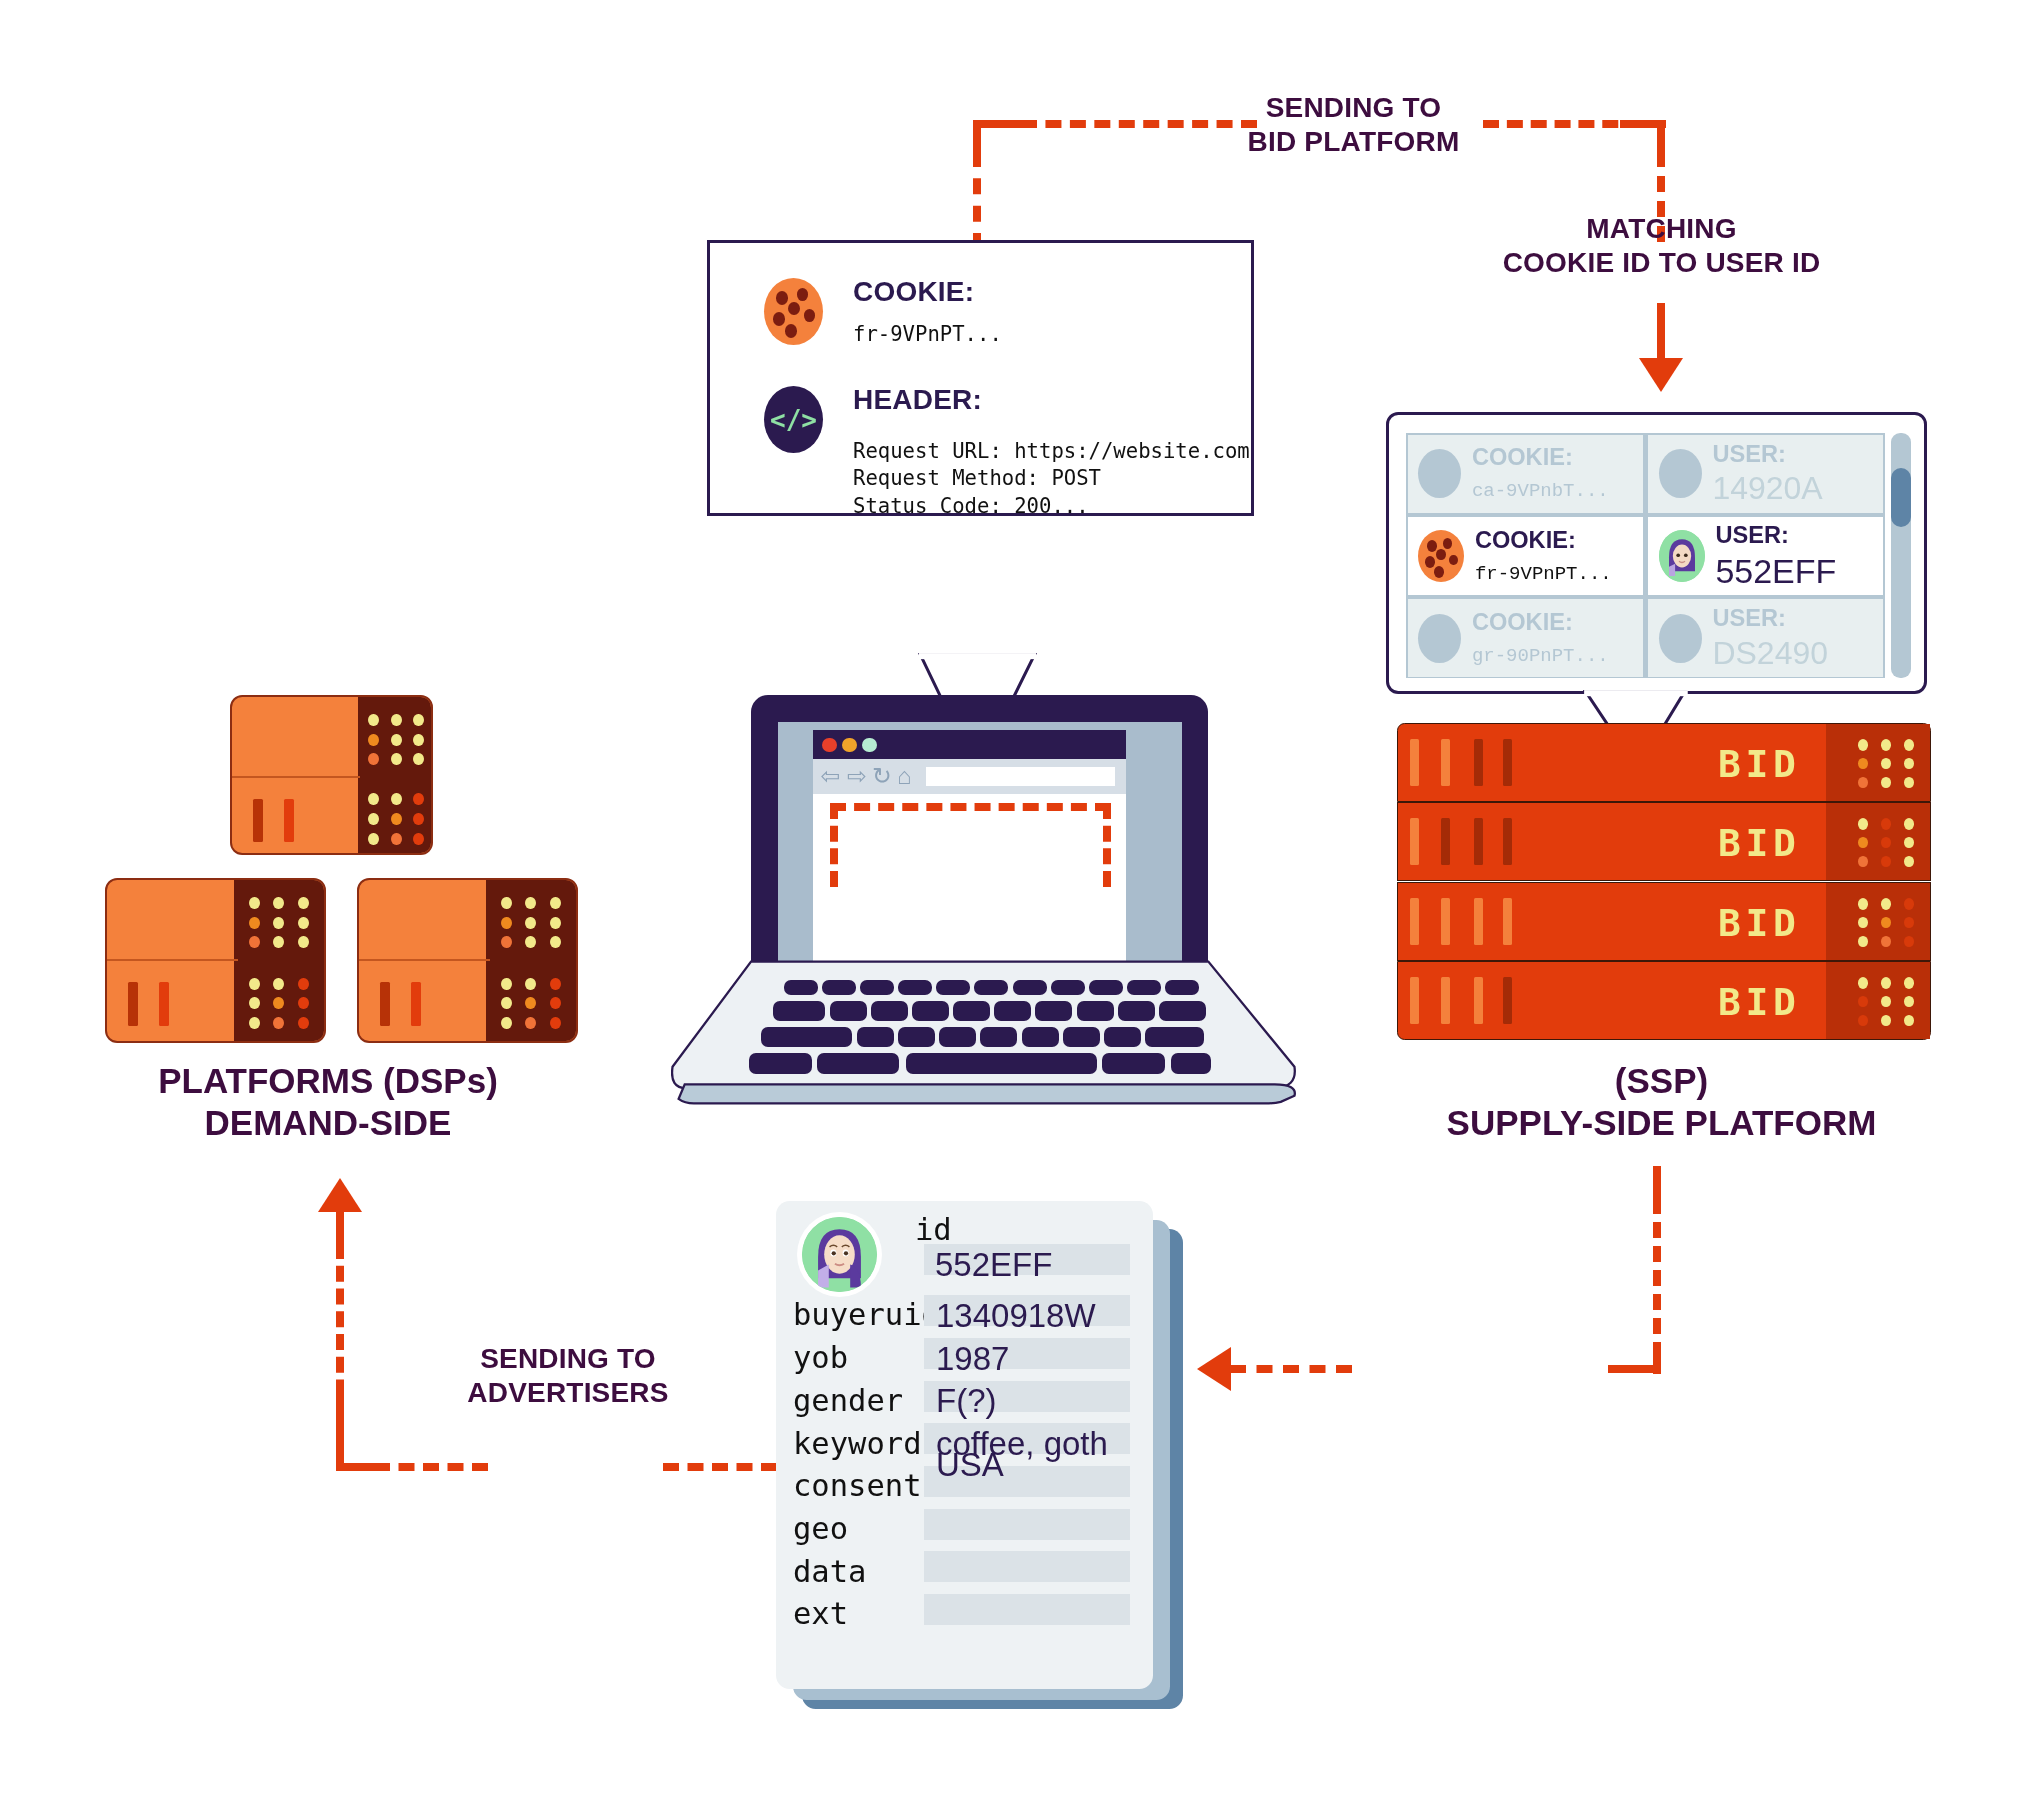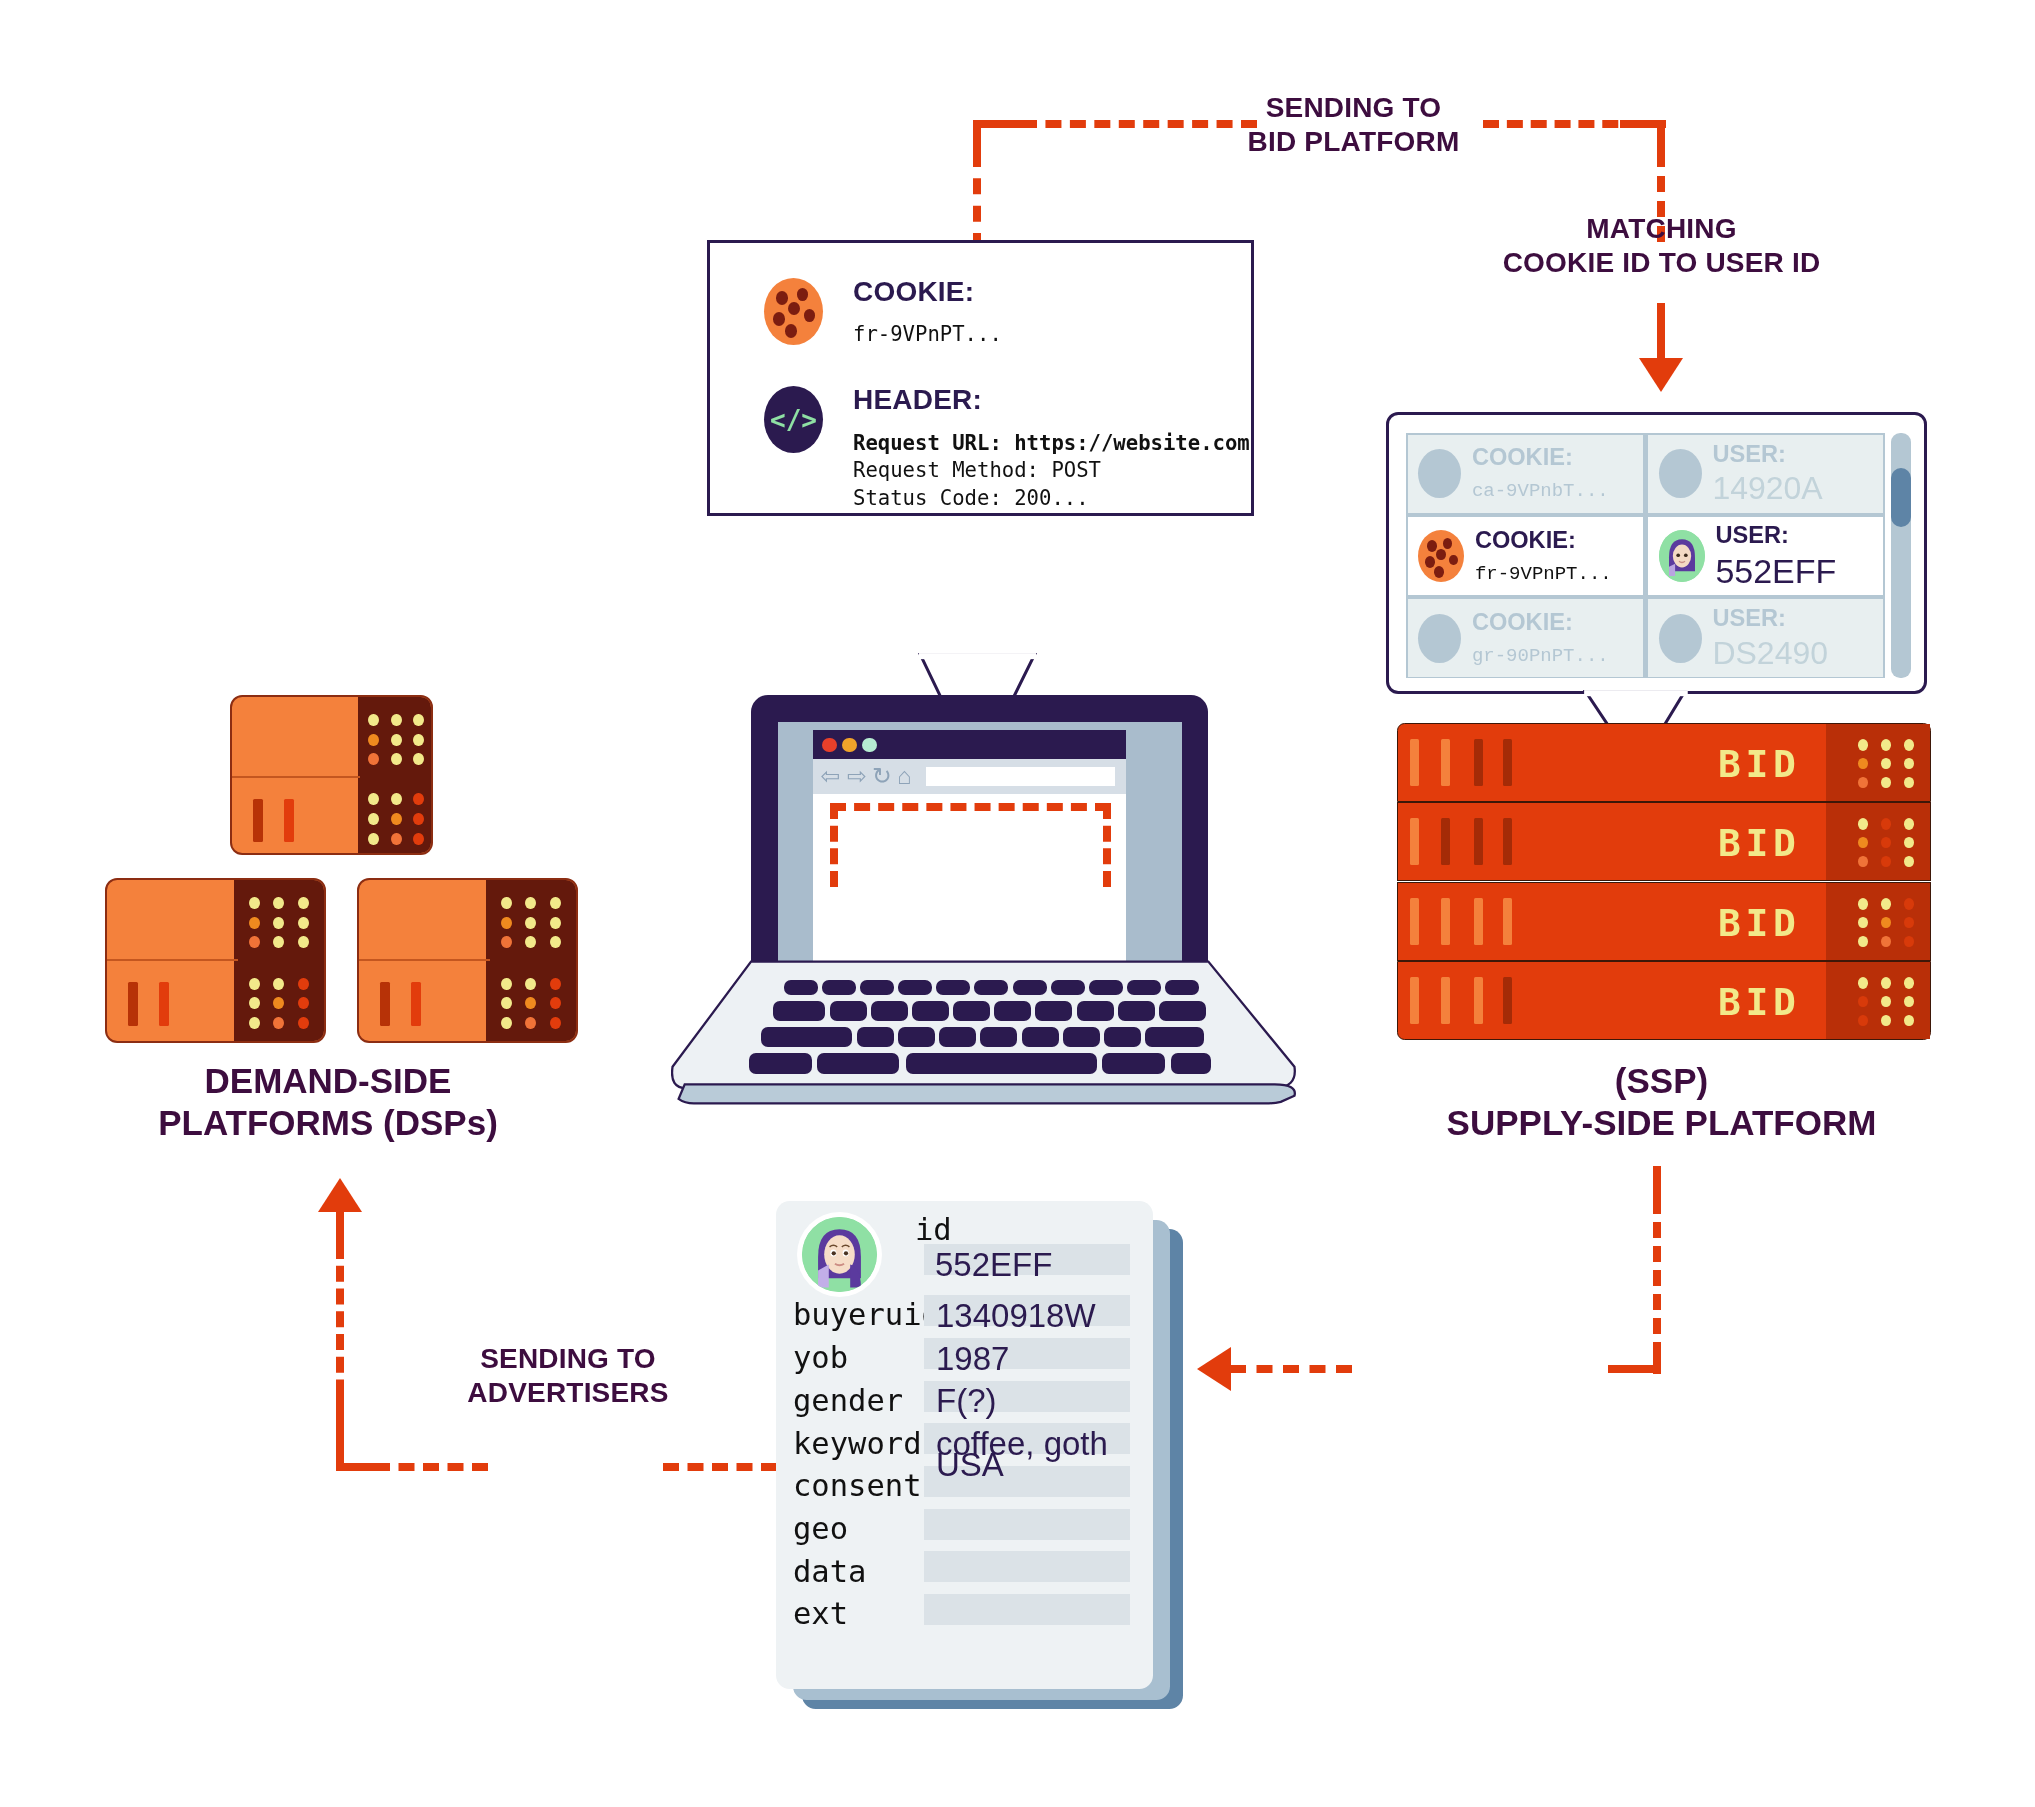--- a/index.html
+++ b/index.html
@@ -146,21 +146,21 @@
       <div class="kvMono" style="margin-top:15.2px;">fr-9VPnPT...</div>
     </div>
   </div>
 
   <div class="infoRow" style="left:764px;top:386px;">
     <div class="codeGlyph">
       <span>&lt;/&gt;</span>
     </div>
     <div style="margin-left:30px;">
       <div class="kvTitle">HEADER:</div>
-      <div class="kvMono" style="margin-top:16px;font-weight:bold;">Request URL: https://website.com</div>
+      <div class="kvMono" style="margin-top:24px;">Request URL: https://website.com</div>
       <div class="kvMono">Request Method: POST</div>
       <div class="kvMono">Status Code: 200...</div>
     </div>
   </div>
 
 
   <svg class="abs" style="left:707px;top:653px;width:547px;height:122px;" viewBox="0 0 718 160" width="547" height="122">
     <polygon points="280,2 430,2 354,156" fill="#ffffff" stroke="#2b1a4f" stroke-width="4"></polygon>
     <rect x="278" y="0" width="154" height="8" fill="#ffffff"></rect>
   </svg>
@@ -453,22 +453,22 @@
     <span class="led" style="left:191px;top:98px;width:10.7px;height:12.2px;background:#e23c0c;"></span>
     <span class="led" style="left:142px;top:117px;width:10.7px;height:12.2px;background:#f2e98a;"></span>
     <span class="led" style="left:166px;top:117px;width:10.7px;height:12.2px;background:#ef8a1f;"></span>
     <span class="led" style="left:191px;top:117px;width:10.7px;height:12.2px;background:#e23c0c;"></span>
     <span class="led" style="left:142px;top:137px;width:10.7px;height:12.2px;background:#f2e98a;"></span>
     <span class="led" style="left:166px;top:137px;width:10.7px;height:12.2px;background:#f07338;"></span>
     <span class="led" style="left:191px;top:137px;width:10.7px;height:12.2px;background:#e23c0c;"></span>
   </div>
 
   <div class="caption" style="left:84px;top:1060px;width:488px;font-size:35px;">
+    <div>PLATFORMS (DSPs)</div>
     <div>DEMAND-SIDE</div>
-    <div>PLATFORMS (DSPs)</div>
   </div>
 
   <div class="solidV" style="left:1653px;top:1166px;height:32px;"></div>
   <div class="dashV" style="left:1653px;top:1198px;height:160px;"></div>
   <div class="solidV" style="left:1653px;top:1342px;height:32px;"></div>
   <div class="solidH" style="left:1608px;top:1365px;width:53px;"></div>
 
 
   <div class="dashH" style="left:1230px;top:1365px;width:122px;"></div>
   <div class="arrowLeft" style="left:1197px;top:1347px;"></div>

